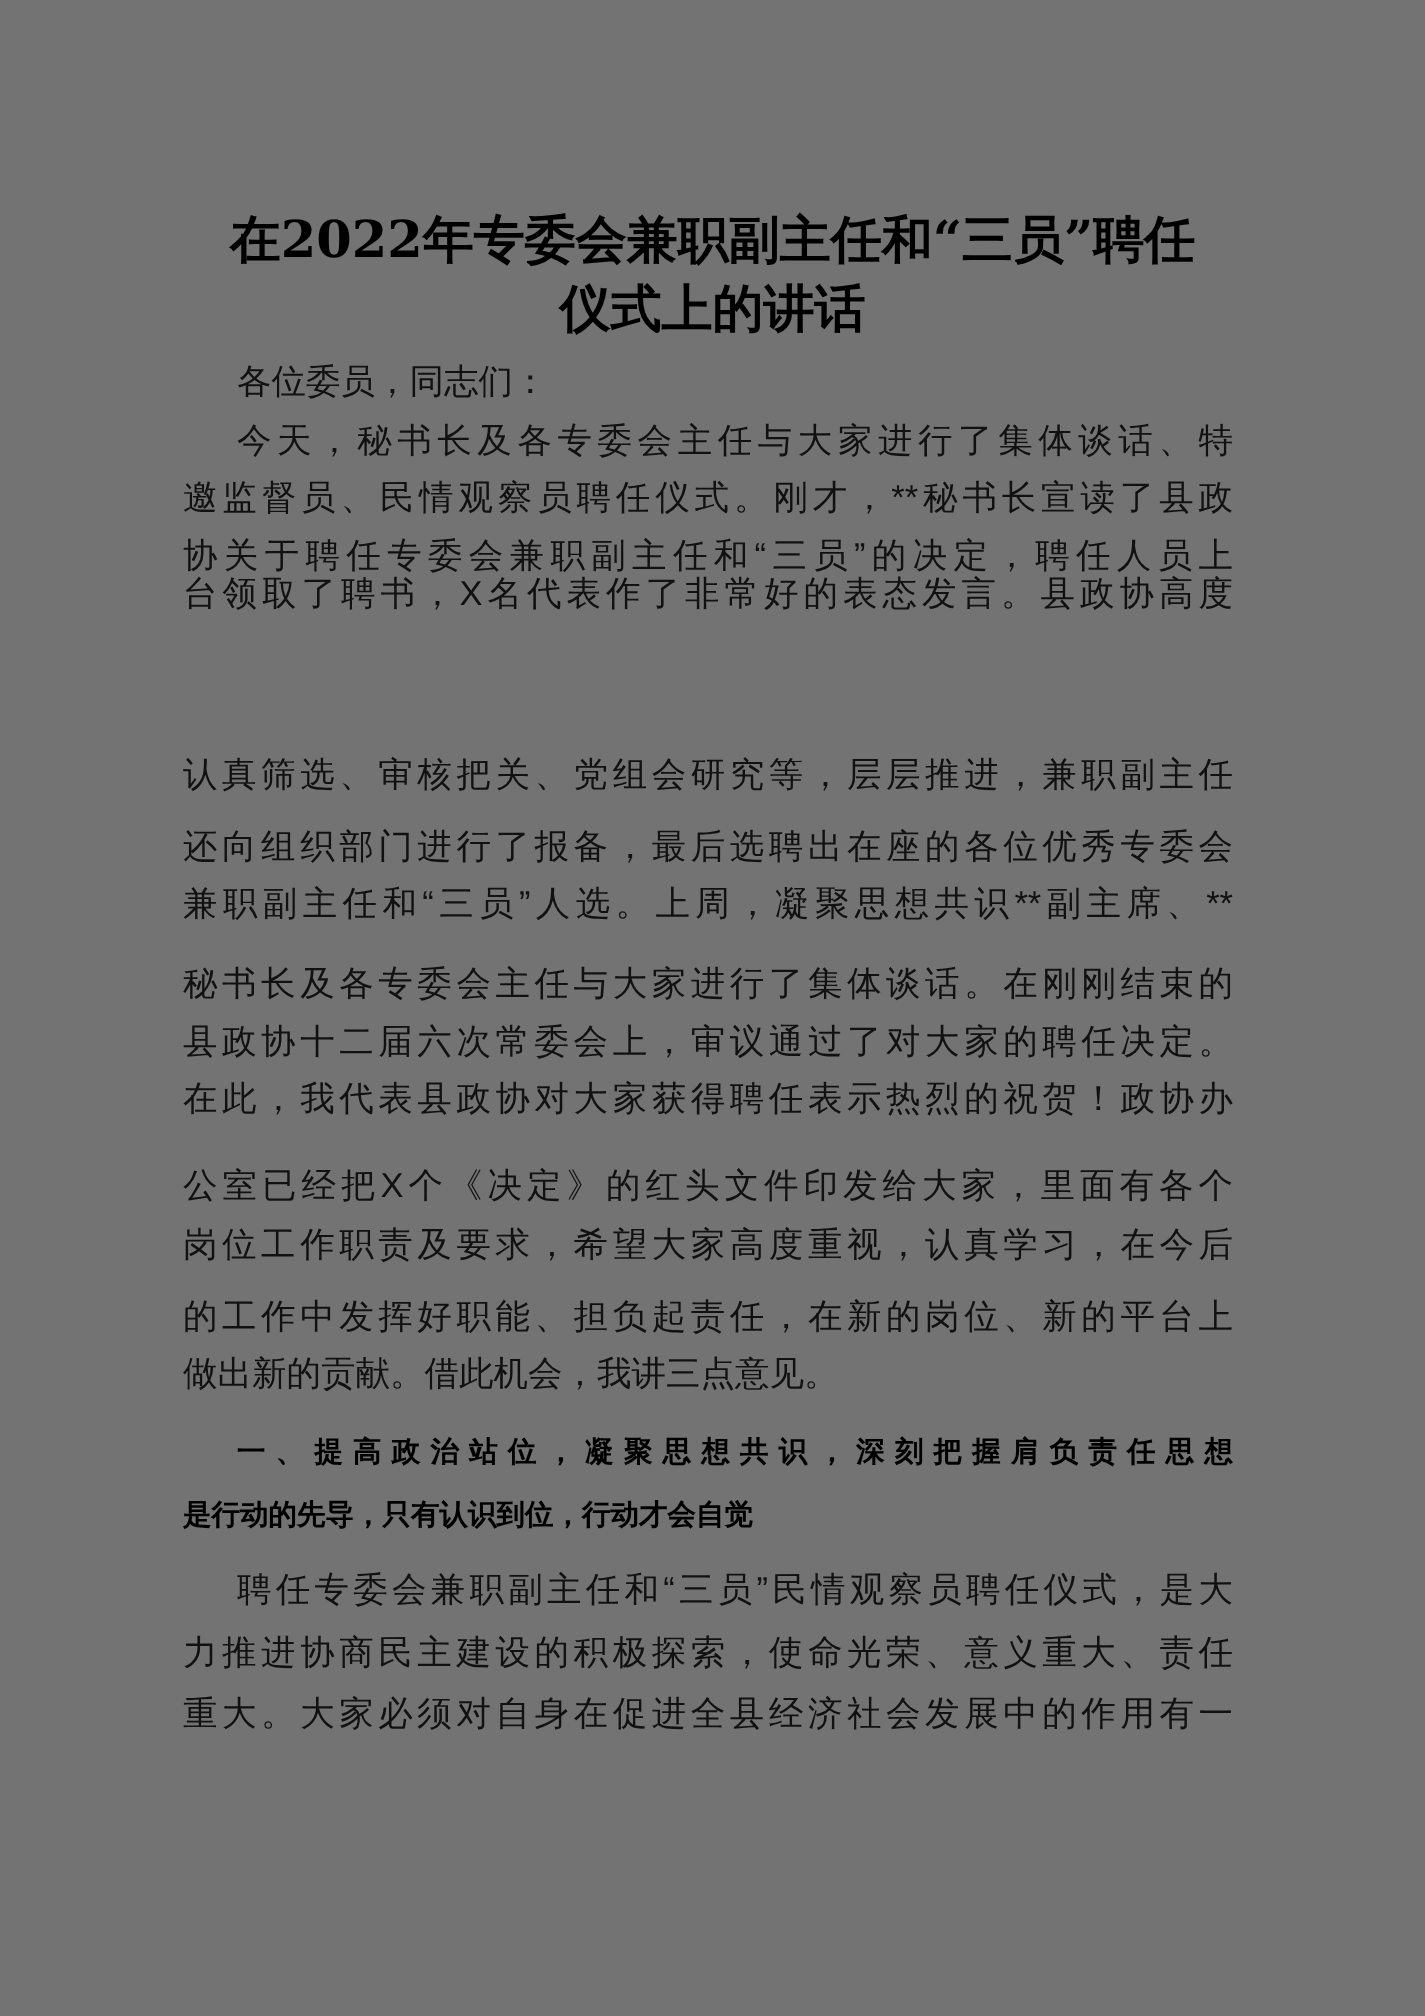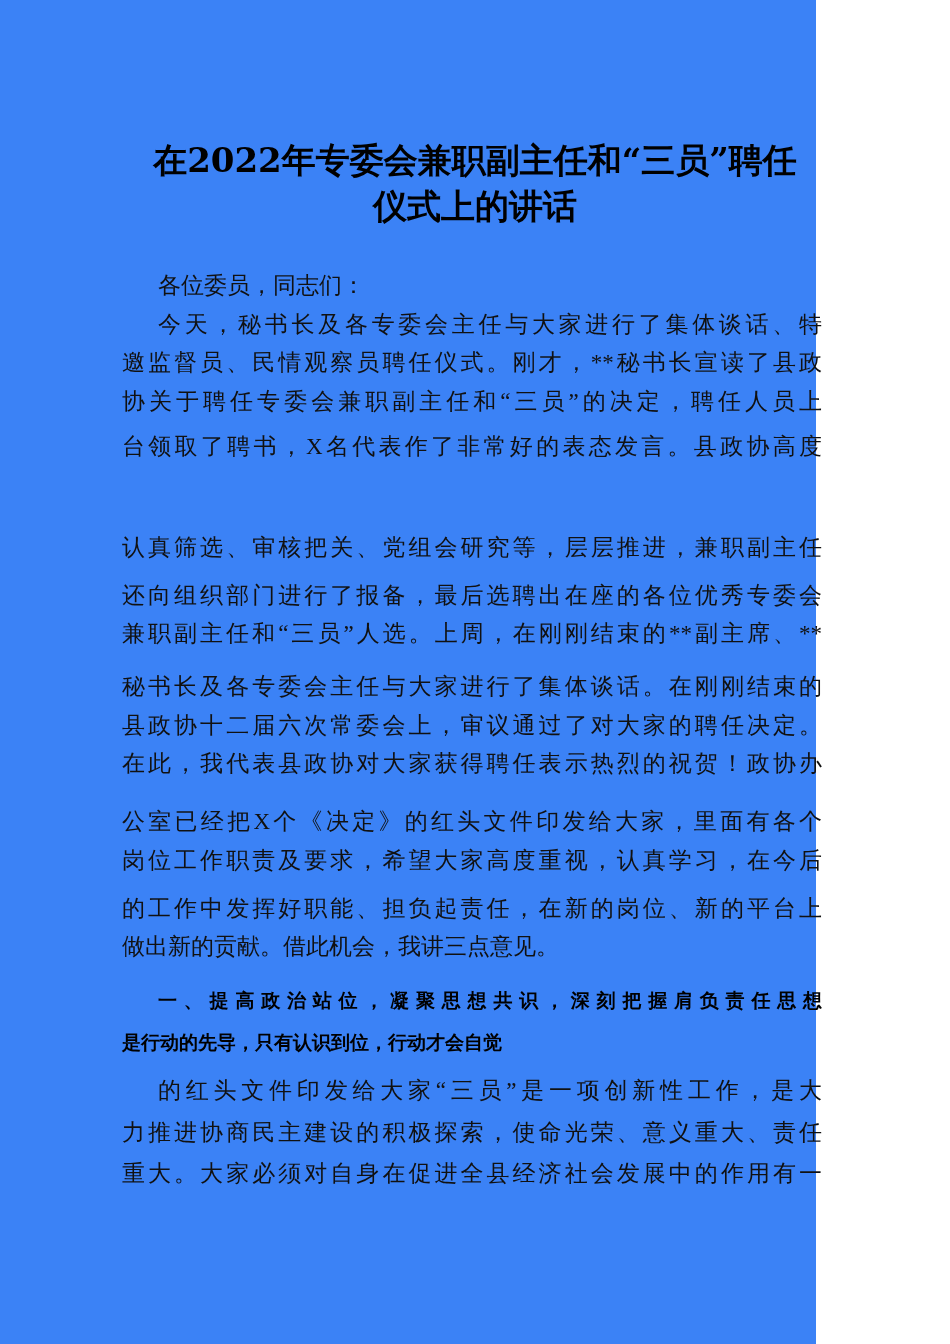--- a/index.html
+++ b/index.html
@@ -11,23 +11,23 @@
       width: 950px;
       height: 1344px;
       position: relative;
       overflow: hidden;
       color: #111111;
     }
     .page {
       position: absolute;
       left: 0;
       top: 0;
-      width: 816px;
+      width: 950px;
       height: 1344px;
-      background: #3b82f6;
+      background: #737373;
     }
     .title {
       position: absolute;
       left: 100px;
       width: 750px;
       text-align: center;
       font-family: "DejaVu Serif", "Liberation Serif", serif;
       font-weight: bold;
       font-size: 34px;
       line-height: 44px;
@@ -35,28 +35,27 @@
       letter-spacing: 0px;
       white-space: nowrap;
     }
     .title.l1 { top: 138px; }
     .title.l2 { top: 184px; }
     .line {
       position: absolute;
       left: 122px;
       width: 700px;
       height: 38px;
-      font-family: Liberation Serif, serif;
+      font-family: Liberation Sans, sans-serif;
       font-size: 23px;
       line-height: 38px;
       white-space: nowrap;
       color: #111111;
       text-align: justify;
       text-align-last: justify;
-      margin-top: 32px;
     }
     .line.indent { left: 158px; width: 664px; }
     .line.last { text-align-last: left; }
     .line.wide { width: 716px; }
     .line.heading {
       font-weight: bold;
       color: #000000;
       font-size: 19px;
     }
   </style>
@@ -66,32 +65,32 @@
 <div class="page">
 
   <div class="title l1">在2022年专委会兼职副主任和“三员”聘任</div>
   <div class="title l2">仪式上的讲话</div>
 
   <div class="line indent last" style="top:235px;">各位委员，同志们：</div>
 
   <div class="line indent" style="top:274px;">今天，秘书长及各专委会主任与大家进行了集体谈话、特</div>
   <div class="line" style="top:312px;">邀监督员、民情观察员聘任仪式。刚才，**秘书长宣读了县政</div>
   <div class="line" style="top:351px;">协关于聘任专委会兼职副主任和“三员”的决定，聘任人员上</div>
-  <div class="line" style="top:396px;">台领取了聘书，X名代表作了非常好的表态发言。县政协高度</div>
+  <div class="line" style="top:376px;">台领取了聘书，X名代表作了非常好的表态发言。县政协高度</div>
   <div class="line" style="top:497px;">认真筛选、审核把关、党组会研究等，层层推进，兼职副主任</div>
   <div class="line" style="top:545px;">还向组织部门进行了报备，最后选聘出在座的各位优秀专委会</div>
-  <div class="line" style="top:583px;">兼职副主任和“三员”人选。上周，在刚刚结束的**副主席、**</div>
+  <div class="line" style="top:583px;">兼职副主任和“三员”人选。上周，凝聚思想共识**副主席、**</div>
   <div class="line" style="top:636px;">秘书长及各专委会主任与大家进行了集体谈话。在刚刚结束的</div>
   <div class="line" style="top:675px;">县政协十二届六次常委会上，审议通过了对大家的聘任决定。</div>
   <div class="line" style="top:771px;">公室已经把X个《决定》的红头文件印发给大家，里面有各个</div>
   <div class="line" style="top:713px;">在此，我代表县政协对大家获得聘任表示热烈的祝贺！政协办</div>
   <div class="line" style="top:858px;">的工作中发挥好职能、担负起责任，在新的岗位、新的平台上</div>
   <div class="line" style="top:810px;">岗位工作职责及要求，希望大家高度重视，认真学习，在今后</div>
   <div class="line last" style="top:896px;">做出新的贡献。借此机会，我讲三点意见。</div>
 
   <div class="line indent heading" style="top:950px;">一、提高政治站位，凝聚思想共识，深刻把握肩负责任思想</div>
   <div class="line heading last" style="top:992px;">是行动的先导，只有认识到位，行动才会自觉</div>
 
-  <div class="line indent" style="top:1040px;">的红头文件印发给大家“三员”是一项创新性工作，是大</div>
+  <div class="line indent" style="top:1040px;">聘任专委会兼职副主任和“三员”民情观察员聘任仪式，是大</div>
   <div class="line" style="top:1082px;">力推进协商民主建设的积极探索，使命光荣、意义重大、责任</div>
   <div class="line" style="top:1123px;">重大。大家必须对自身在促进全县经济社会发展中的作用有一</div>
 
 </div>
 
 </body></html>

